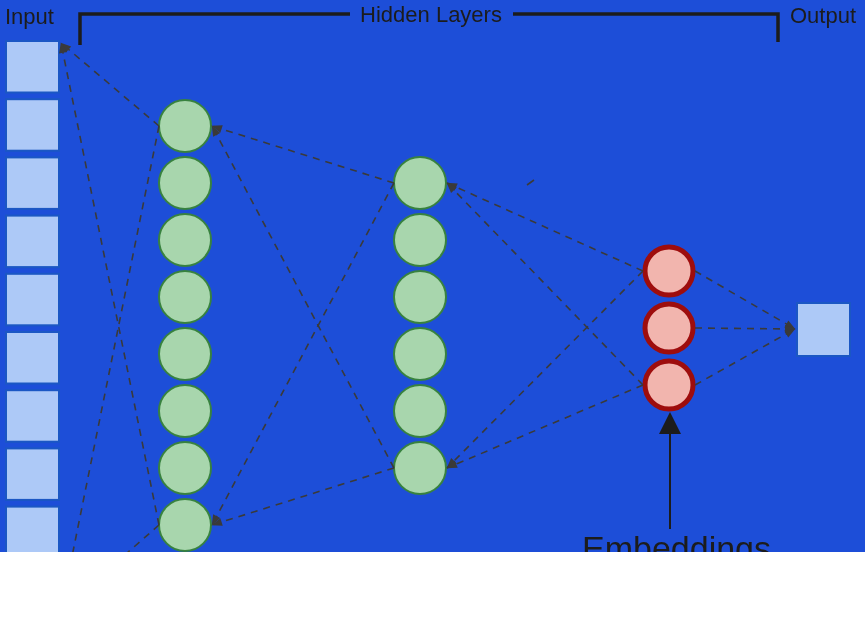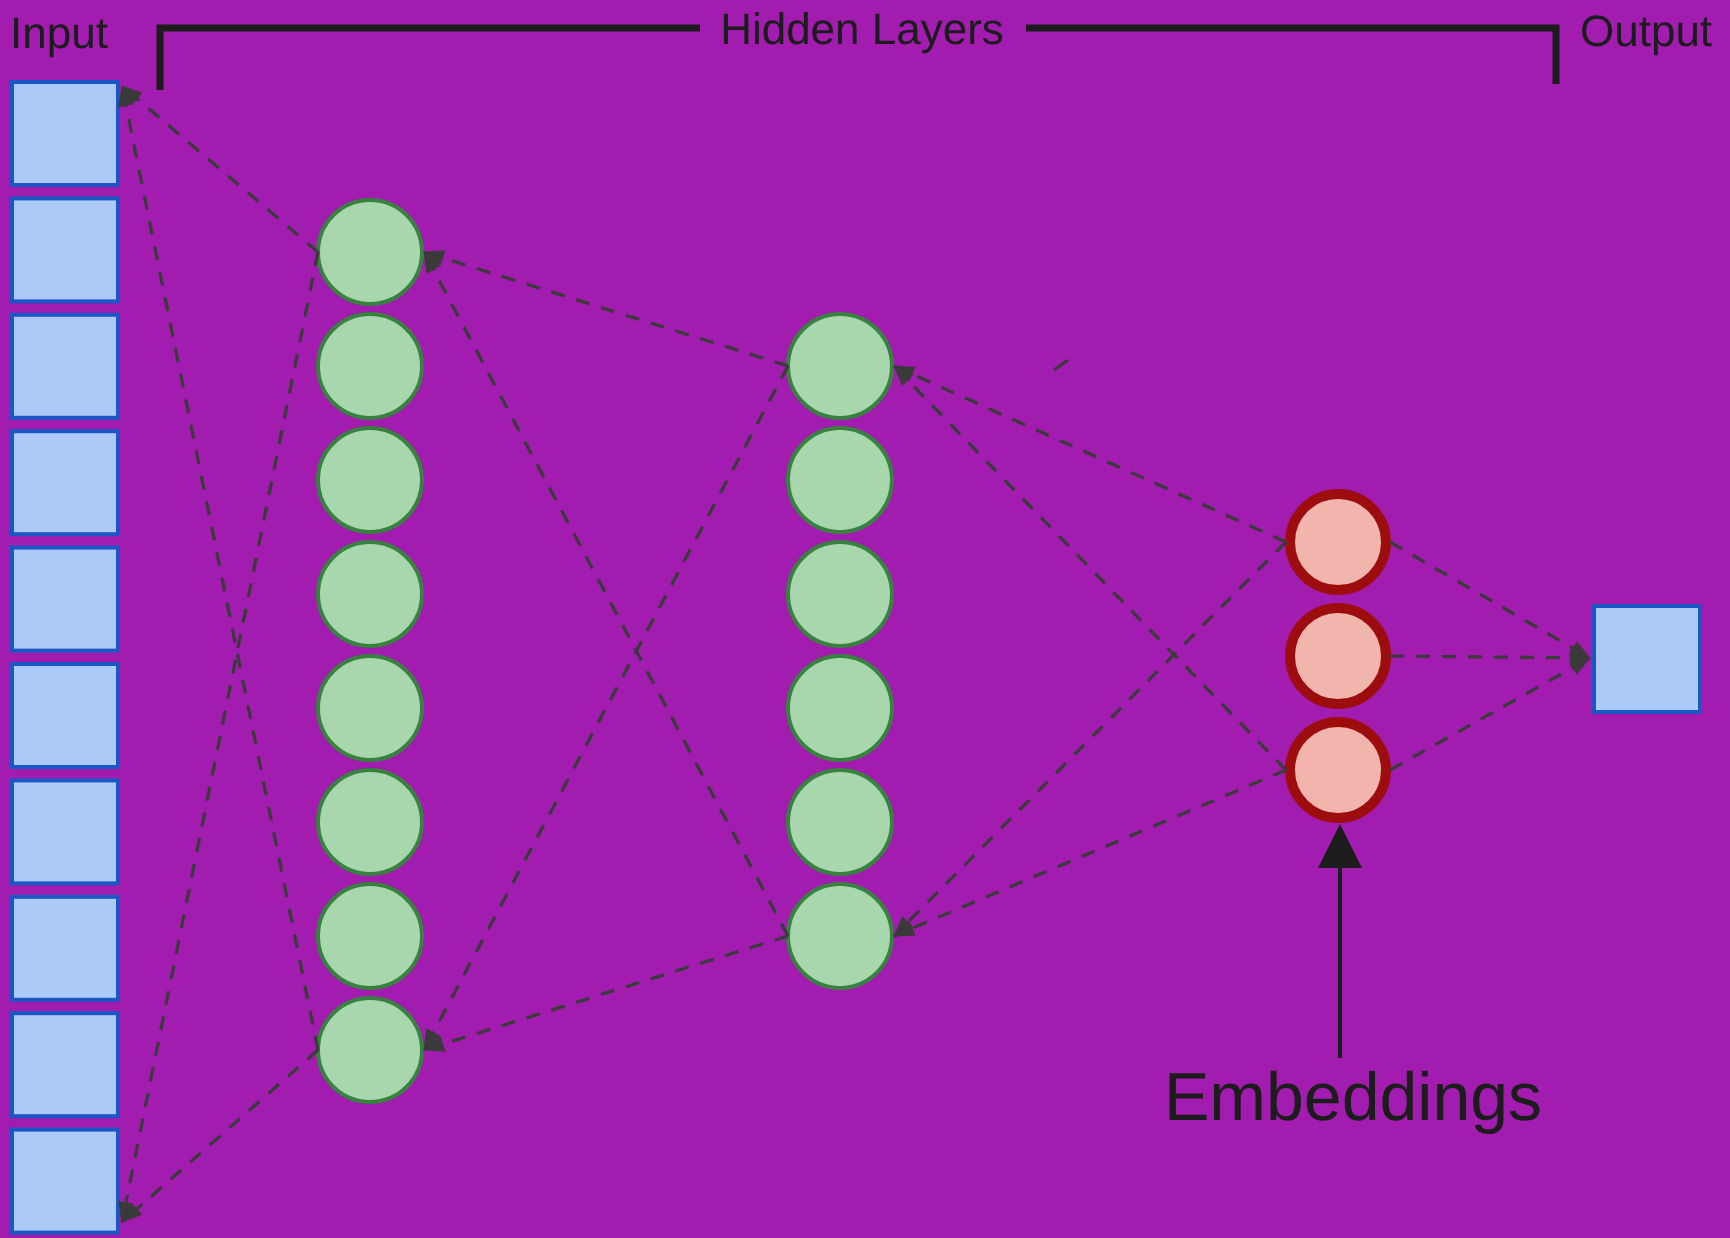--- a/index.html
+++ b/index.html
@@ -1,16 +1,16 @@
 <!DOCTYPE html>
 <html><head>
 <meta charset="utf-8">
 <style>
   html,body{margin:0;padding:0;background:#ffffff;}
-  .stage{position:relative;width:865px;height:619px;background:#a21caf;overflow:hidden;}
+  .stage{position:relative;width:865px;height:552px;background:#1d4ed8;overflow:hidden;}
   svg text{font-family:"Liberation Sans", sans-serif;fill:#1c1c1c;}
   .layer-label{font-size:22px;}
   .embed-label{font-size:34px;}
 </style>
 </head>
 <body>
 
 <div class="stage">
 <svg id="diagram" width="865" height="619" viewBox="0 0 865 619">
   <defs>

